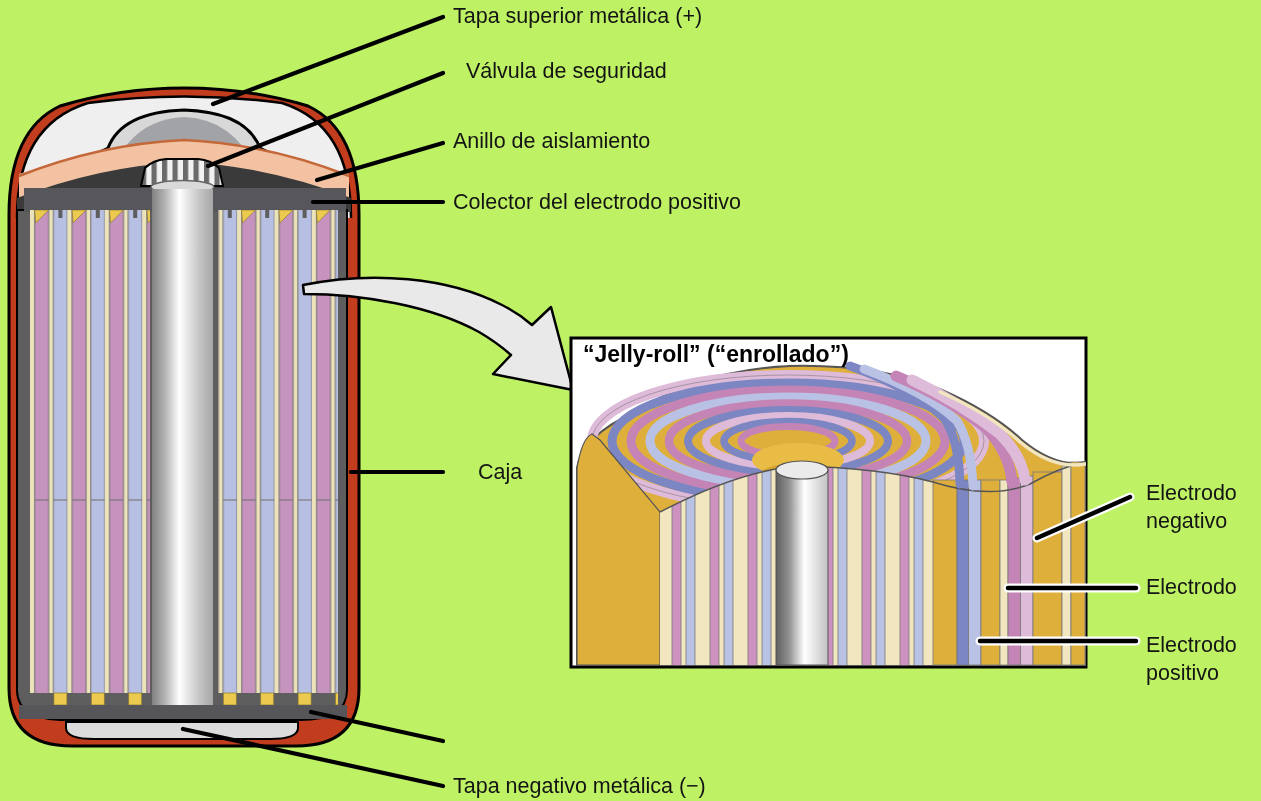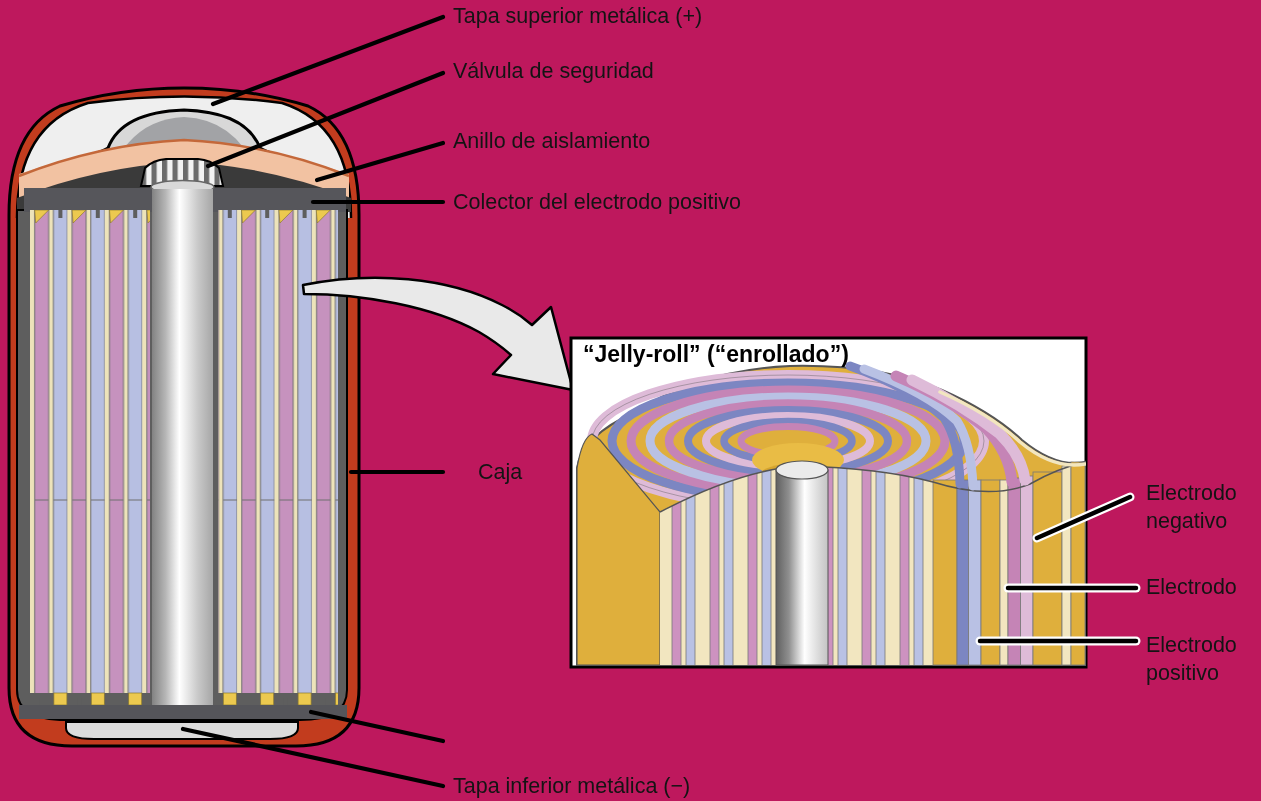--- a/index.html
+++ b/index.html
@@ -1,16 +1,16 @@
 <!DOCTYPE html>
 <html><head>
 <meta charset="utf-8">
 <style>
   html,body{margin:0;padding:0;background:#ffffff;}
-  .stage{position:relative;width:1261px;height:801px;background:#be185d;overflow:hidden;
+  .stage{position:relative;width:1261px;height:801px;background:#bef264;overflow:hidden;
          font-family:"Liberation Sans", sans-serif;color:#111;}
   .art{position:absolute;left:0;top:0;}
   .lbl{position:absolute;font-size:21.5px;line-height:28px;color:#141414;white-space:nowrap;}
   .lbl.wrap{white-space:normal;width:130px;}
   .inset-title{position:absolute;font-size:23px;font-weight:bold;color:#000;white-space:nowrap;}
 </style>
 </head>
 <body>
 
 <div class="stage">
@@ -203,25 +203,25 @@
     <path d="M208,166 L443,73"></path>
     <path d="M317,180 L443,143"></path>
     <path d="M313,202 L443,202"></path>
     <path d="M351,472 L443,472"></path>
     <path d="M311,712 L443,741"></path>
     <path d="M183,729 L443,786"></path>
   </g>
 </svg>
 
 <div class="lbl" style="left:453px;top:2px">Tapa superior metálica (+)</div>
-<div class="lbl" style="left:453px;top:57px">Válvula de seguridad</div>
+<div class="lbl" style="left:466px;top:57px">Válvula de seguridad</div>
 <div class="lbl" style="left:453px;top:127px">Anillo de aislamiento</div>
 <div class="lbl" style="left:453px;top:188px">Colector del electrodo positivo</div>
 <div class="lbl" style="left:478px;top:458px">Caja</div>
-<div class="lbl" style="left:453px;top:772px">Tapa inferior metálica (−)</div>
+<div class="lbl" style="left:453px;top:772px">Tapa negativo metálica (−)</div>
 
 <div class="inset-title" style="left:583px;top:341px">“Jelly-roll” (“enrollado”)</div>
 
 <div class="lbl wrap" style="left:1146px;top:479px">Electrodo negativo</div>
 <div class="lbl" style="left:1146px;top:573px">Electrodo</div>
 <div class="lbl wrap" style="left:1146px;top:631px">Electrodo positivo</div>
 
 </div>
 
 </body></html>

